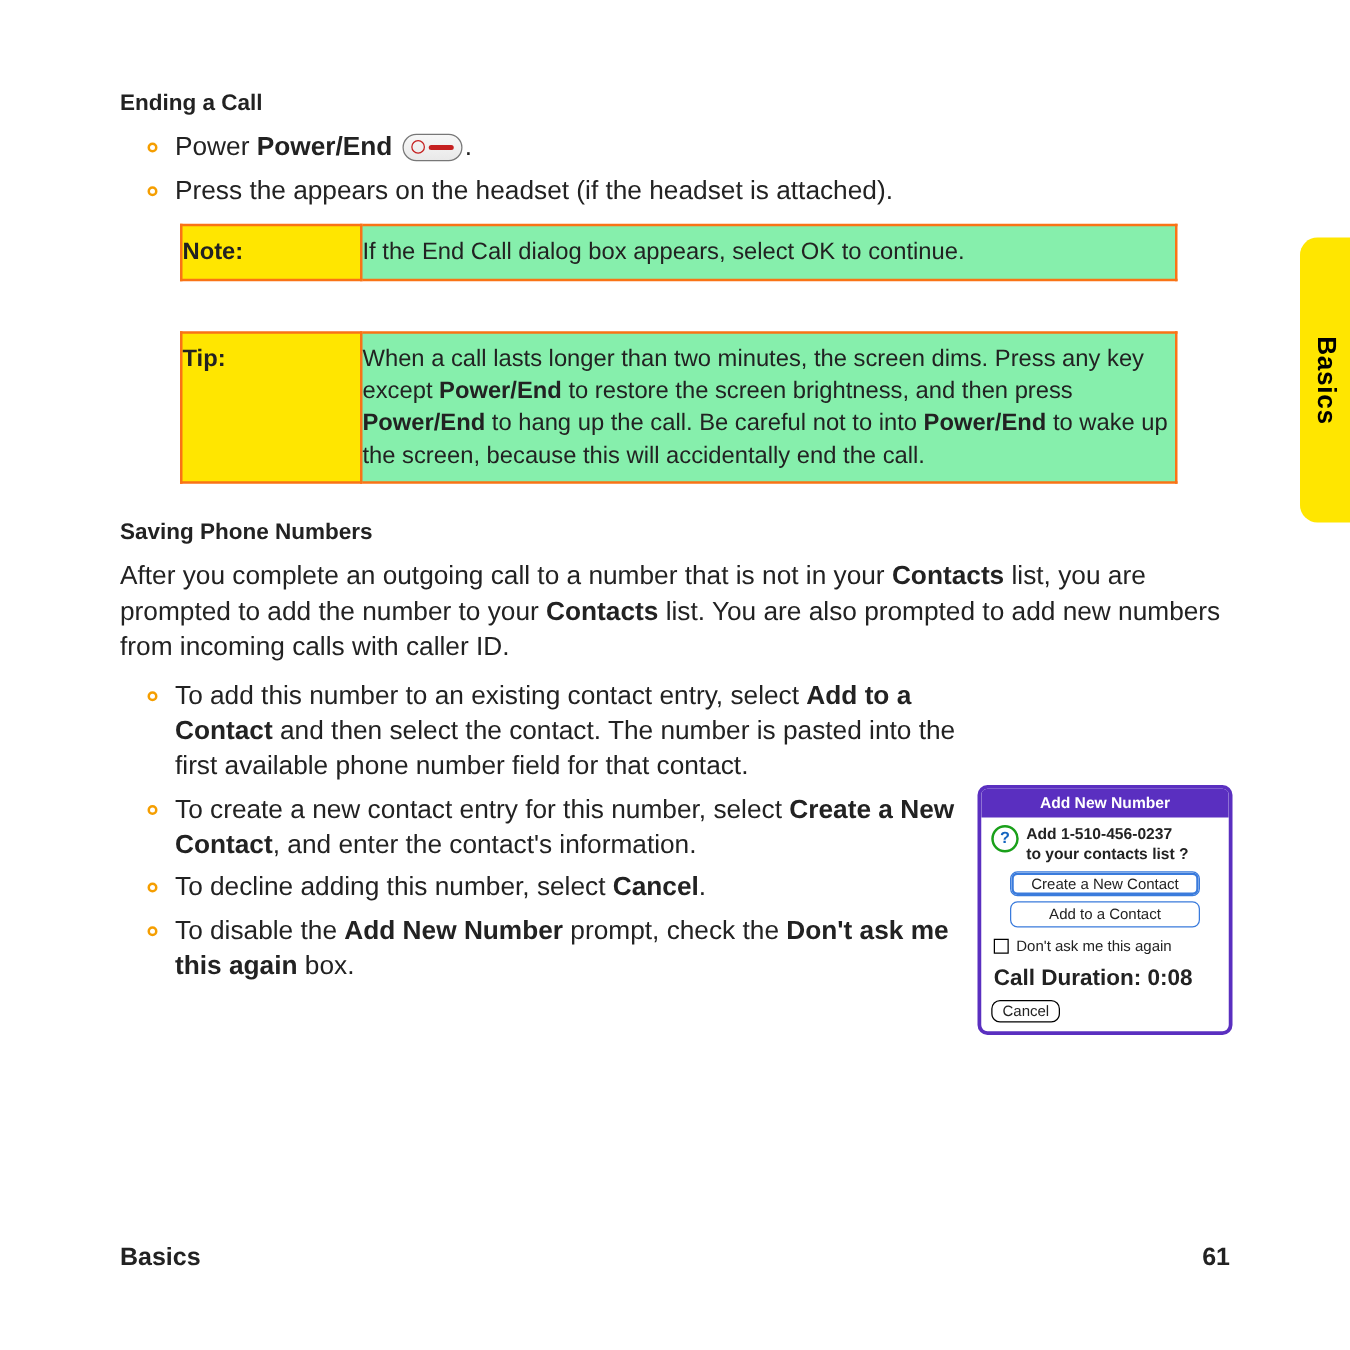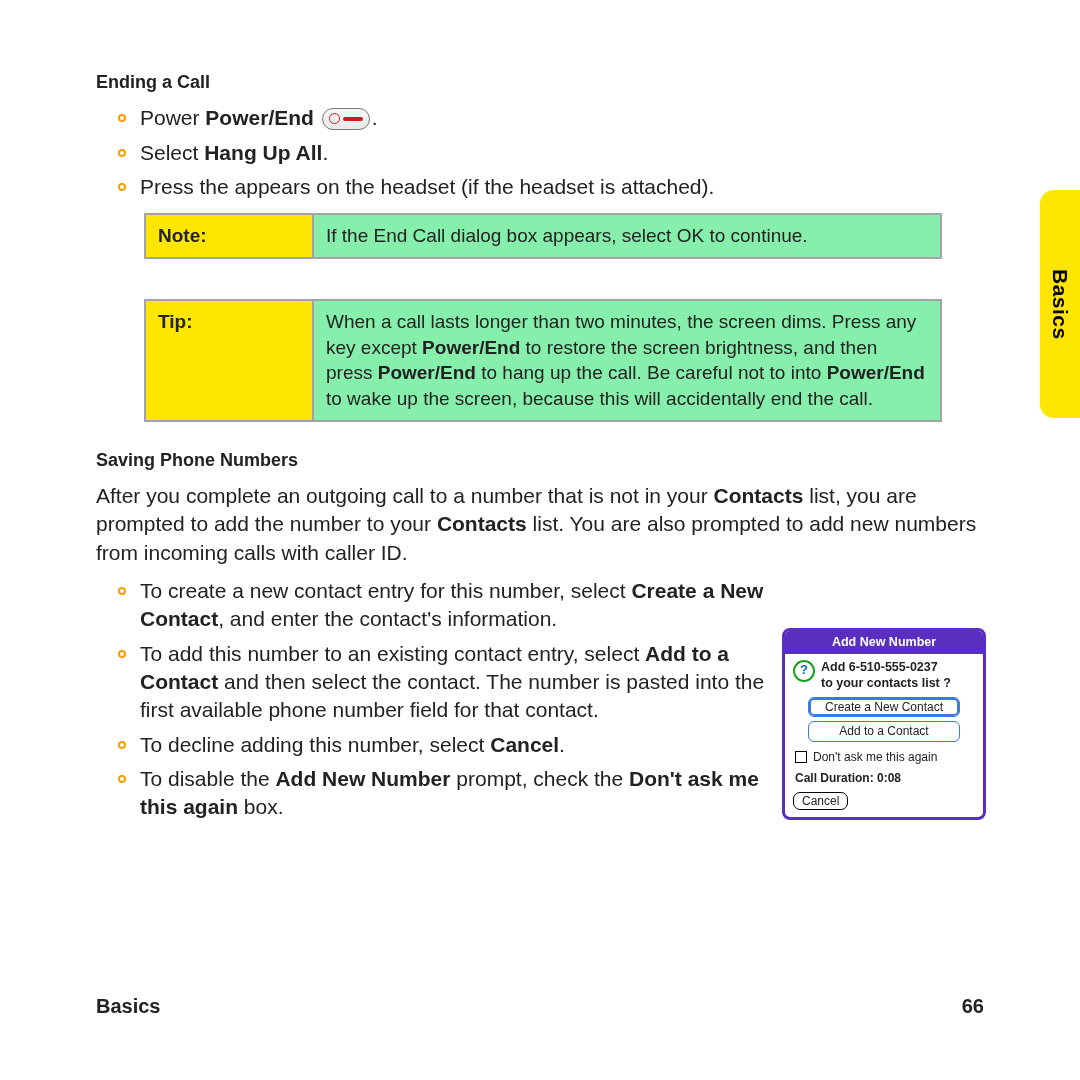--- a/index.html
+++ b/index.html
@@ -58,21 +58,21 @@
     border:1.5px solid #c52020;border-radius:50%;
   }
   .keycap::after{
     content:"";position:absolute;right:6px;top:8px;width:20px;height:4px;
     background:#c52020;border-radius:2px;
   }
   table.box{
     border-collapse:collapse;width:798px;margin:6px 0 0 48px;
     font-size:19px;
   }
-  table.box td{border:2px solid #a3a3a3;padding:8px 12px;vertical-align:top}
+  table.box td{border:2px solid #f97316;padding:8px 0;vertical-align:top}
   table.box .lab{background:#ffe600;font-weight:700;width:142px}
   table.box .body{background:#86efac}
   .gap{height:34px}
 
   
   .phone{
     position:absolute;right:94px;top:628px;
     width:198px;
     border:3px solid #5a2fc0;border-radius:8px;
     background:#fff;font-size:13px;
@@ -90,21 +90,21 @@
   }
   .phone .msg{font-weight:800;font-size:12.5px;line-height:1.25}
   .pbtn{
     margin:4px auto;display:block;width:150px;
     border:1.5px solid #3a7bdc;border-radius:6px;
     background:#fff;text-align:center;padding:1px 0;font-size:12px;
   }
   .pbtn.sel{box-shadow:0 0 0 2px #3a7bdc inset}
   .chkrow{display:flex;align-items:center;gap:6px;padding:3px 10px;font-size:12px}
   .chkrow .cb{width:10px;height:10px;border:1.5px solid #000}
-  .dur{font-weight:800;font-size:12px;padding:2px 10px}
+  .dur{font-weight:800;font-size:18px;padding:2px 10px}
   .cancel{
     display:inline-block;margin:4px 8px 7px 8px;
     border:1.5px solid #000;border-radius:7px;padding:0 8px;font-size:12px;
   }
   .footer{
     position:absolute;left:96px;right:96px;bottom:60px;
     display:flex;justify-content:space-between;
     font-weight:700;font-size:20px;
   }
   b{font-weight:700}
@@ -117,23 +117,20 @@
 
   <div class="tab">
     <span>Basics</span>
   </div>
 
   <h4 class="sec">Ending a Call</h4>
   <ul class="bul">
     <li>
       <span>Power </span><b>Power/End</b>
       <span class="keycap"></span><span>.</span>
-    </li>
-    <li>
-      <span>Select </span><b>Hang Up All</b><span>.</span>
     </li>
     <li>Press the appears on the headset (if the headset is attached).</li>
   </ul>
 
   <table class="box">
     <tbody>
         <tr>
       <td class="lab">Note:</td>
       <td class="body">If the End Call dialog box appears, select OK to continue.</td>
     </tr>
@@ -154,50 +151,50 @@
     </table>
 
   <div style="height:26px"></div>
 
   <h4 class="sec">Saving Phone Numbers</h4>
   <p>
     <span>After you complete an outgoing call to a number that is not in your </span><b>Contacts</b><span> list, you are prompted to add the number to your </span><b>Contacts</b><span> list. You are also prompted to add new numbers from incoming calls with caller ID.</span>
   </p>
   <ul class="bul wraptext">
     <li>
+      <span>To add this number to an existing contact entry, select </span><b>Add to a Contact</b><span> and then select the contact. The number is pasted into the first available phone number field for that contact.</span>
+    </li>
+    <li>
       <span>To create a new contact entry for this number, select </span><b>Create a New Contact</b><span>, and enter the contact's information.</span>
-    </li>
-    <li>
-      <span>To add this number to an existing contact entry, select </span><b>Add to a Contact</b><span> and then select the contact. The number is pasted into the first available phone number field for that contact.</span>
     </li>
     <li>
       <span>To decline adding this number, select </span><b>Cancel</b><span>.</span>
     </li>
     <li>
       <span>To disable the </span><b>Add New Number</b><span> prompt, check the </span><b>Don't ask me this again</b><span> box.</span>
     </li>
   </ul>
 
   <div class="phone">
     <div class="titlebar">Add New Number</div>
     <div class="row">
       <div class="qmark">?</div>
       <div class="msg">
-        <span>Add 6-510-555-0237</span><br>
+        <span>Add 1-510-456-0237</span><br>
         <span>to your contacts list ?</span>
       </div>
     </div>
     <div class="pbtn sel">Create a New Contact</div>
     <div class="pbtn">Add to a Contact</div>
     <div class="chkrow">
       <span class="cb"></span>
       <span>Don't ask me this again</span>
     </div>
     <div class="dur">Call Duration: 0:08</div>
     <span class="cancel">Cancel</span>
   </div>
 
   <div class="footer">
     <span>Basics</span>
-    <span>66</span>
+    <span>61</span>
   </div>
 
 </div>
 
 </body></html>

